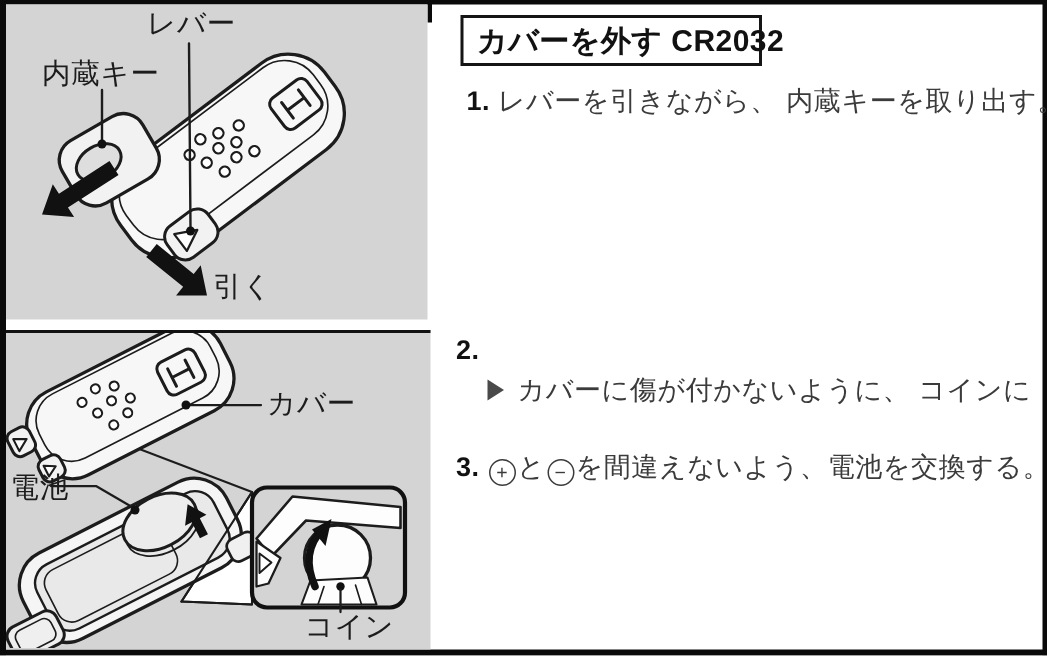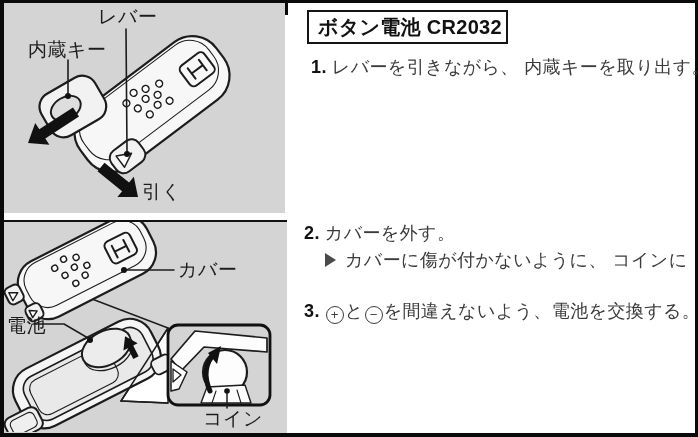--- a/index.html
+++ b/index.html
@@ -177,31 +177,30 @@
           <line x1="223" y1="171" x2="223" y2="186" stroke-width="1.5"></line>
         </g>
       </g>
     </svg>
     <div class="lbl" style="left:174px;top:38px;">カバー</div>
     <div class="lbl" style="left:3px;top:94px;">電池</div>
     <div class="lbl" style="left:199px;top:187px;">コイン</div>
   </div>
 
   <div class="title-box">
-    <span>ボタン電池 CR2032</span>
+    <span>カバーを外す CR2032</span>
   </div>
 
   <div class="step" style="left:311px;top:56px;">
     <span class="num">1.</span>
     <span class="txt">レバーを引きながら、 内蔵キーを取り出す。</span>
   </div>
 
   <div class="step" style="left:304px;top:222px;">
     <span class="num">2.</span>
-    <span class="txt">カバーを外す。</span>
   </div>
 
   <div class="note" style="left:325px;top:249px;">
     <span class="tri"></span>
     <div class="note-lines">
       <div>カバーに傷が付かないように、 コインに</div>
     </div>
   </div>
 
   <div class="step" style="left:304px;top:300px;">

